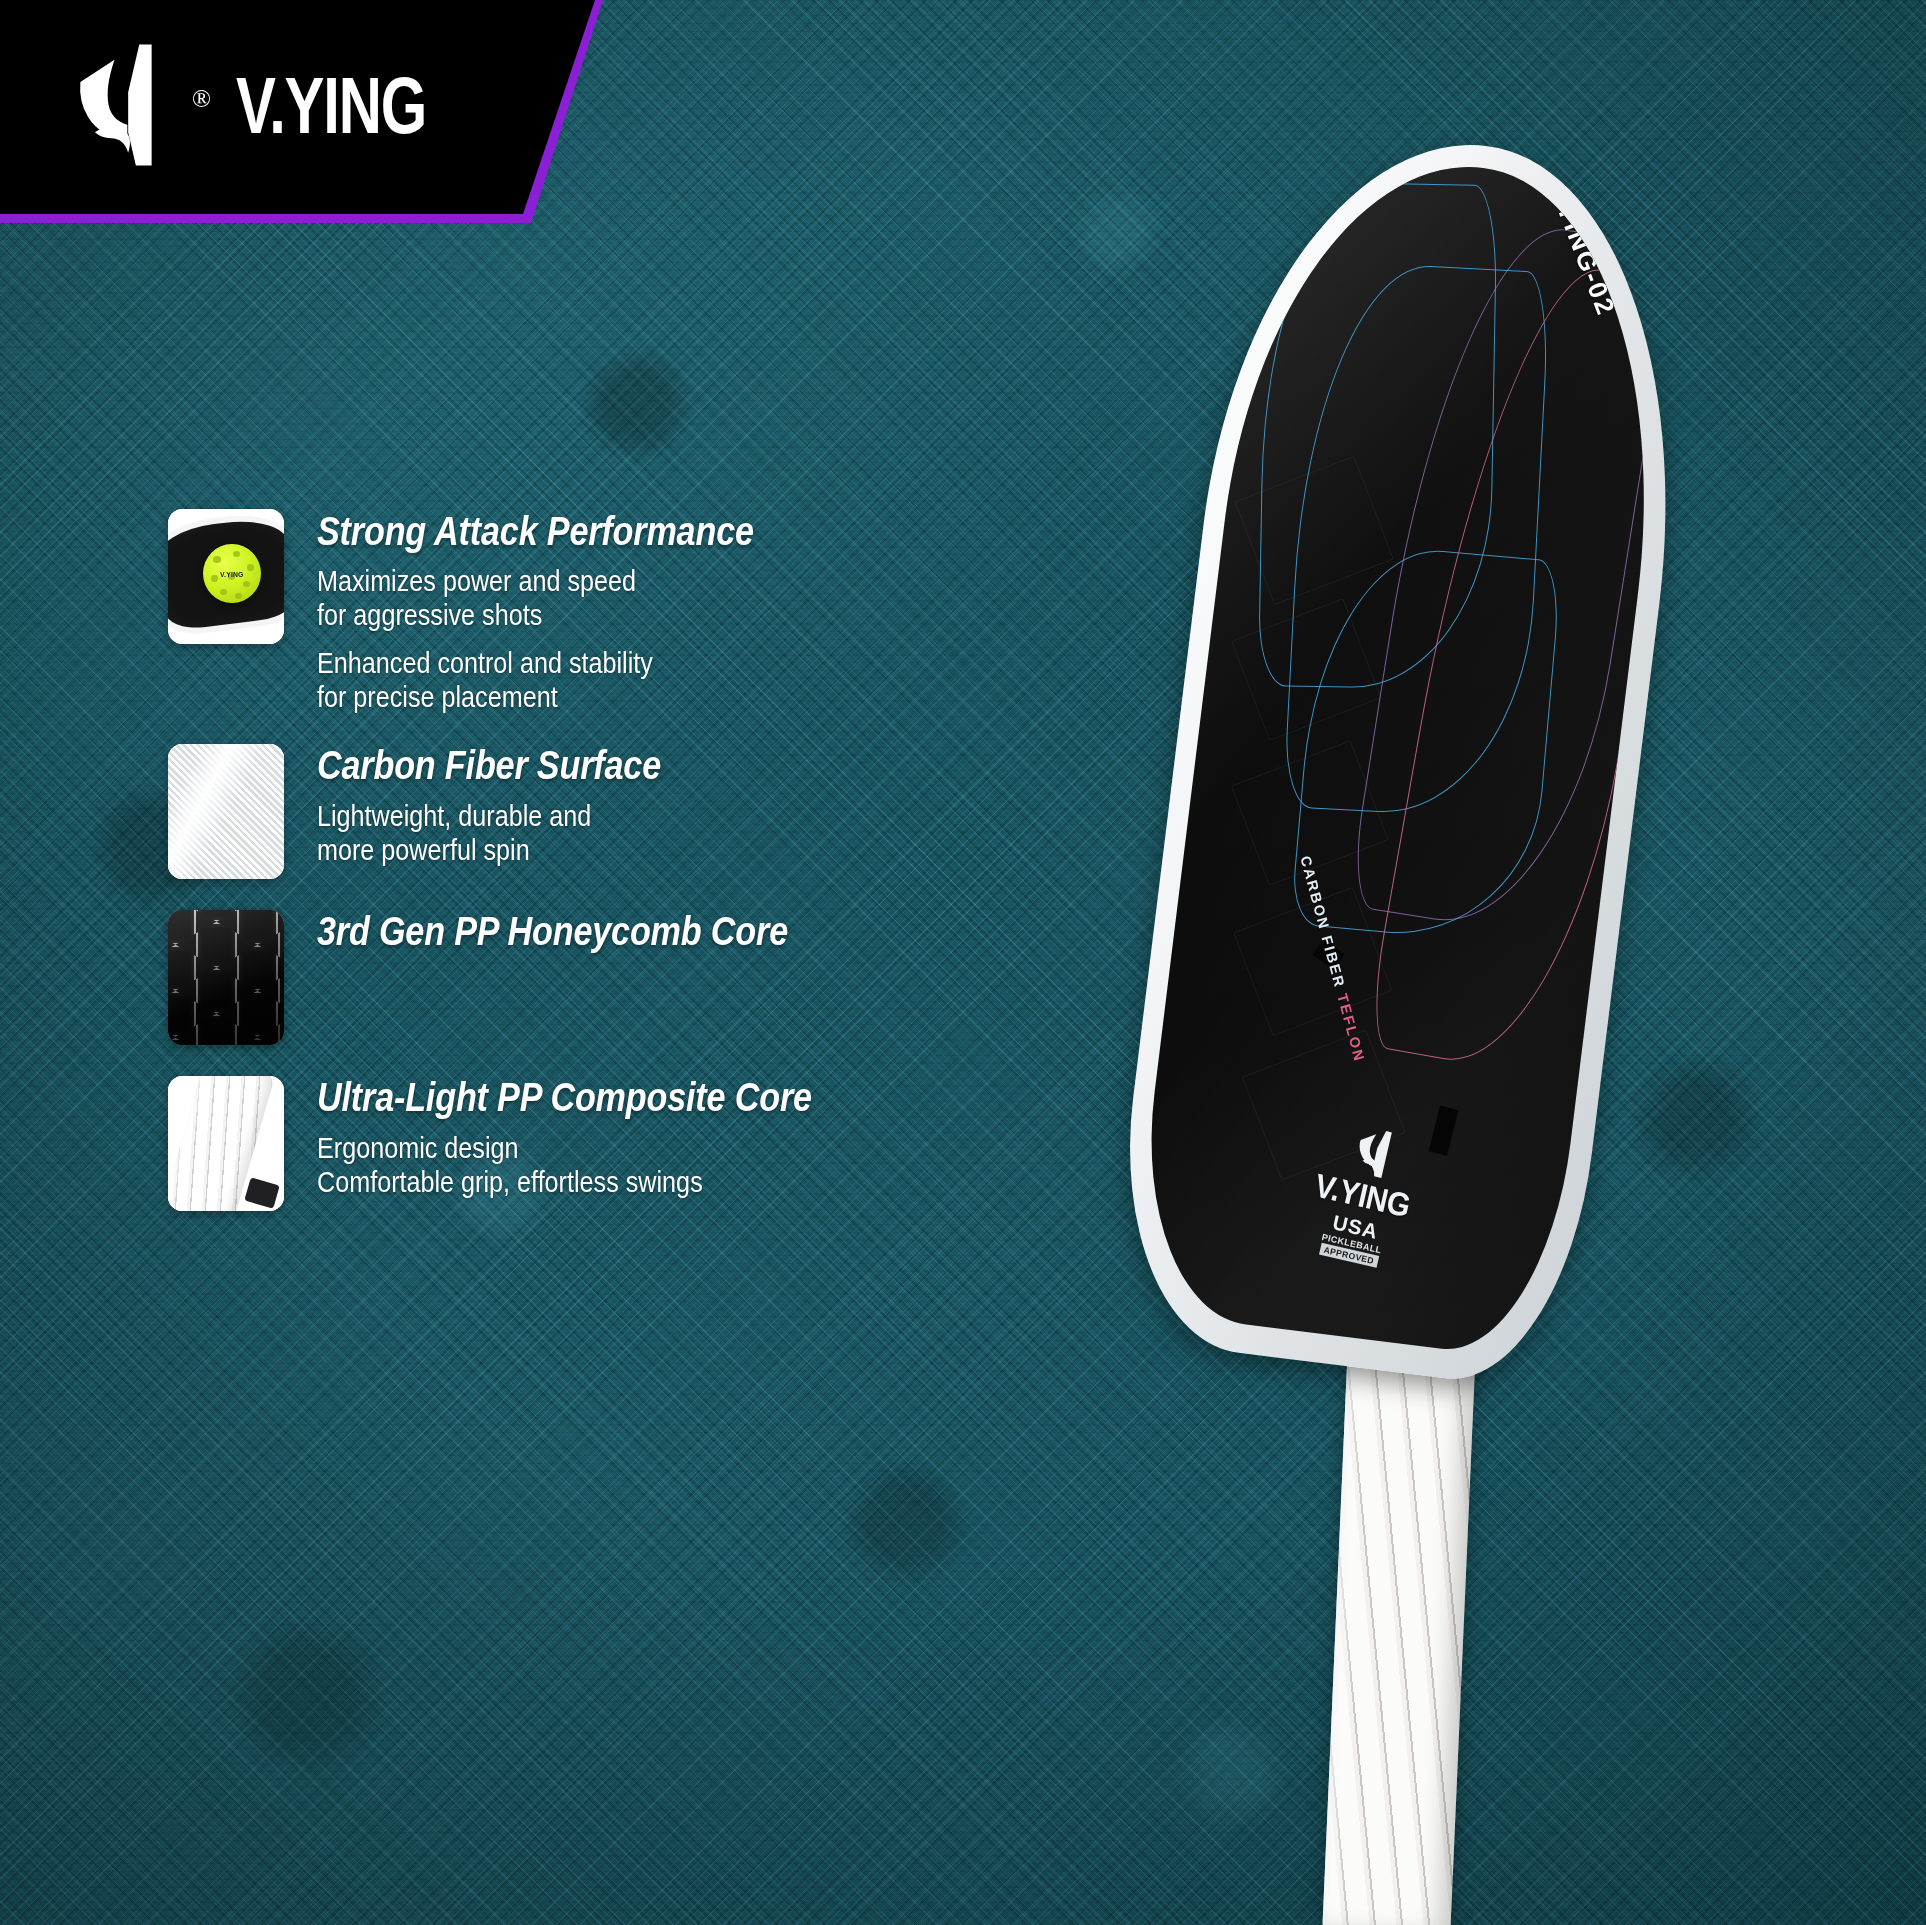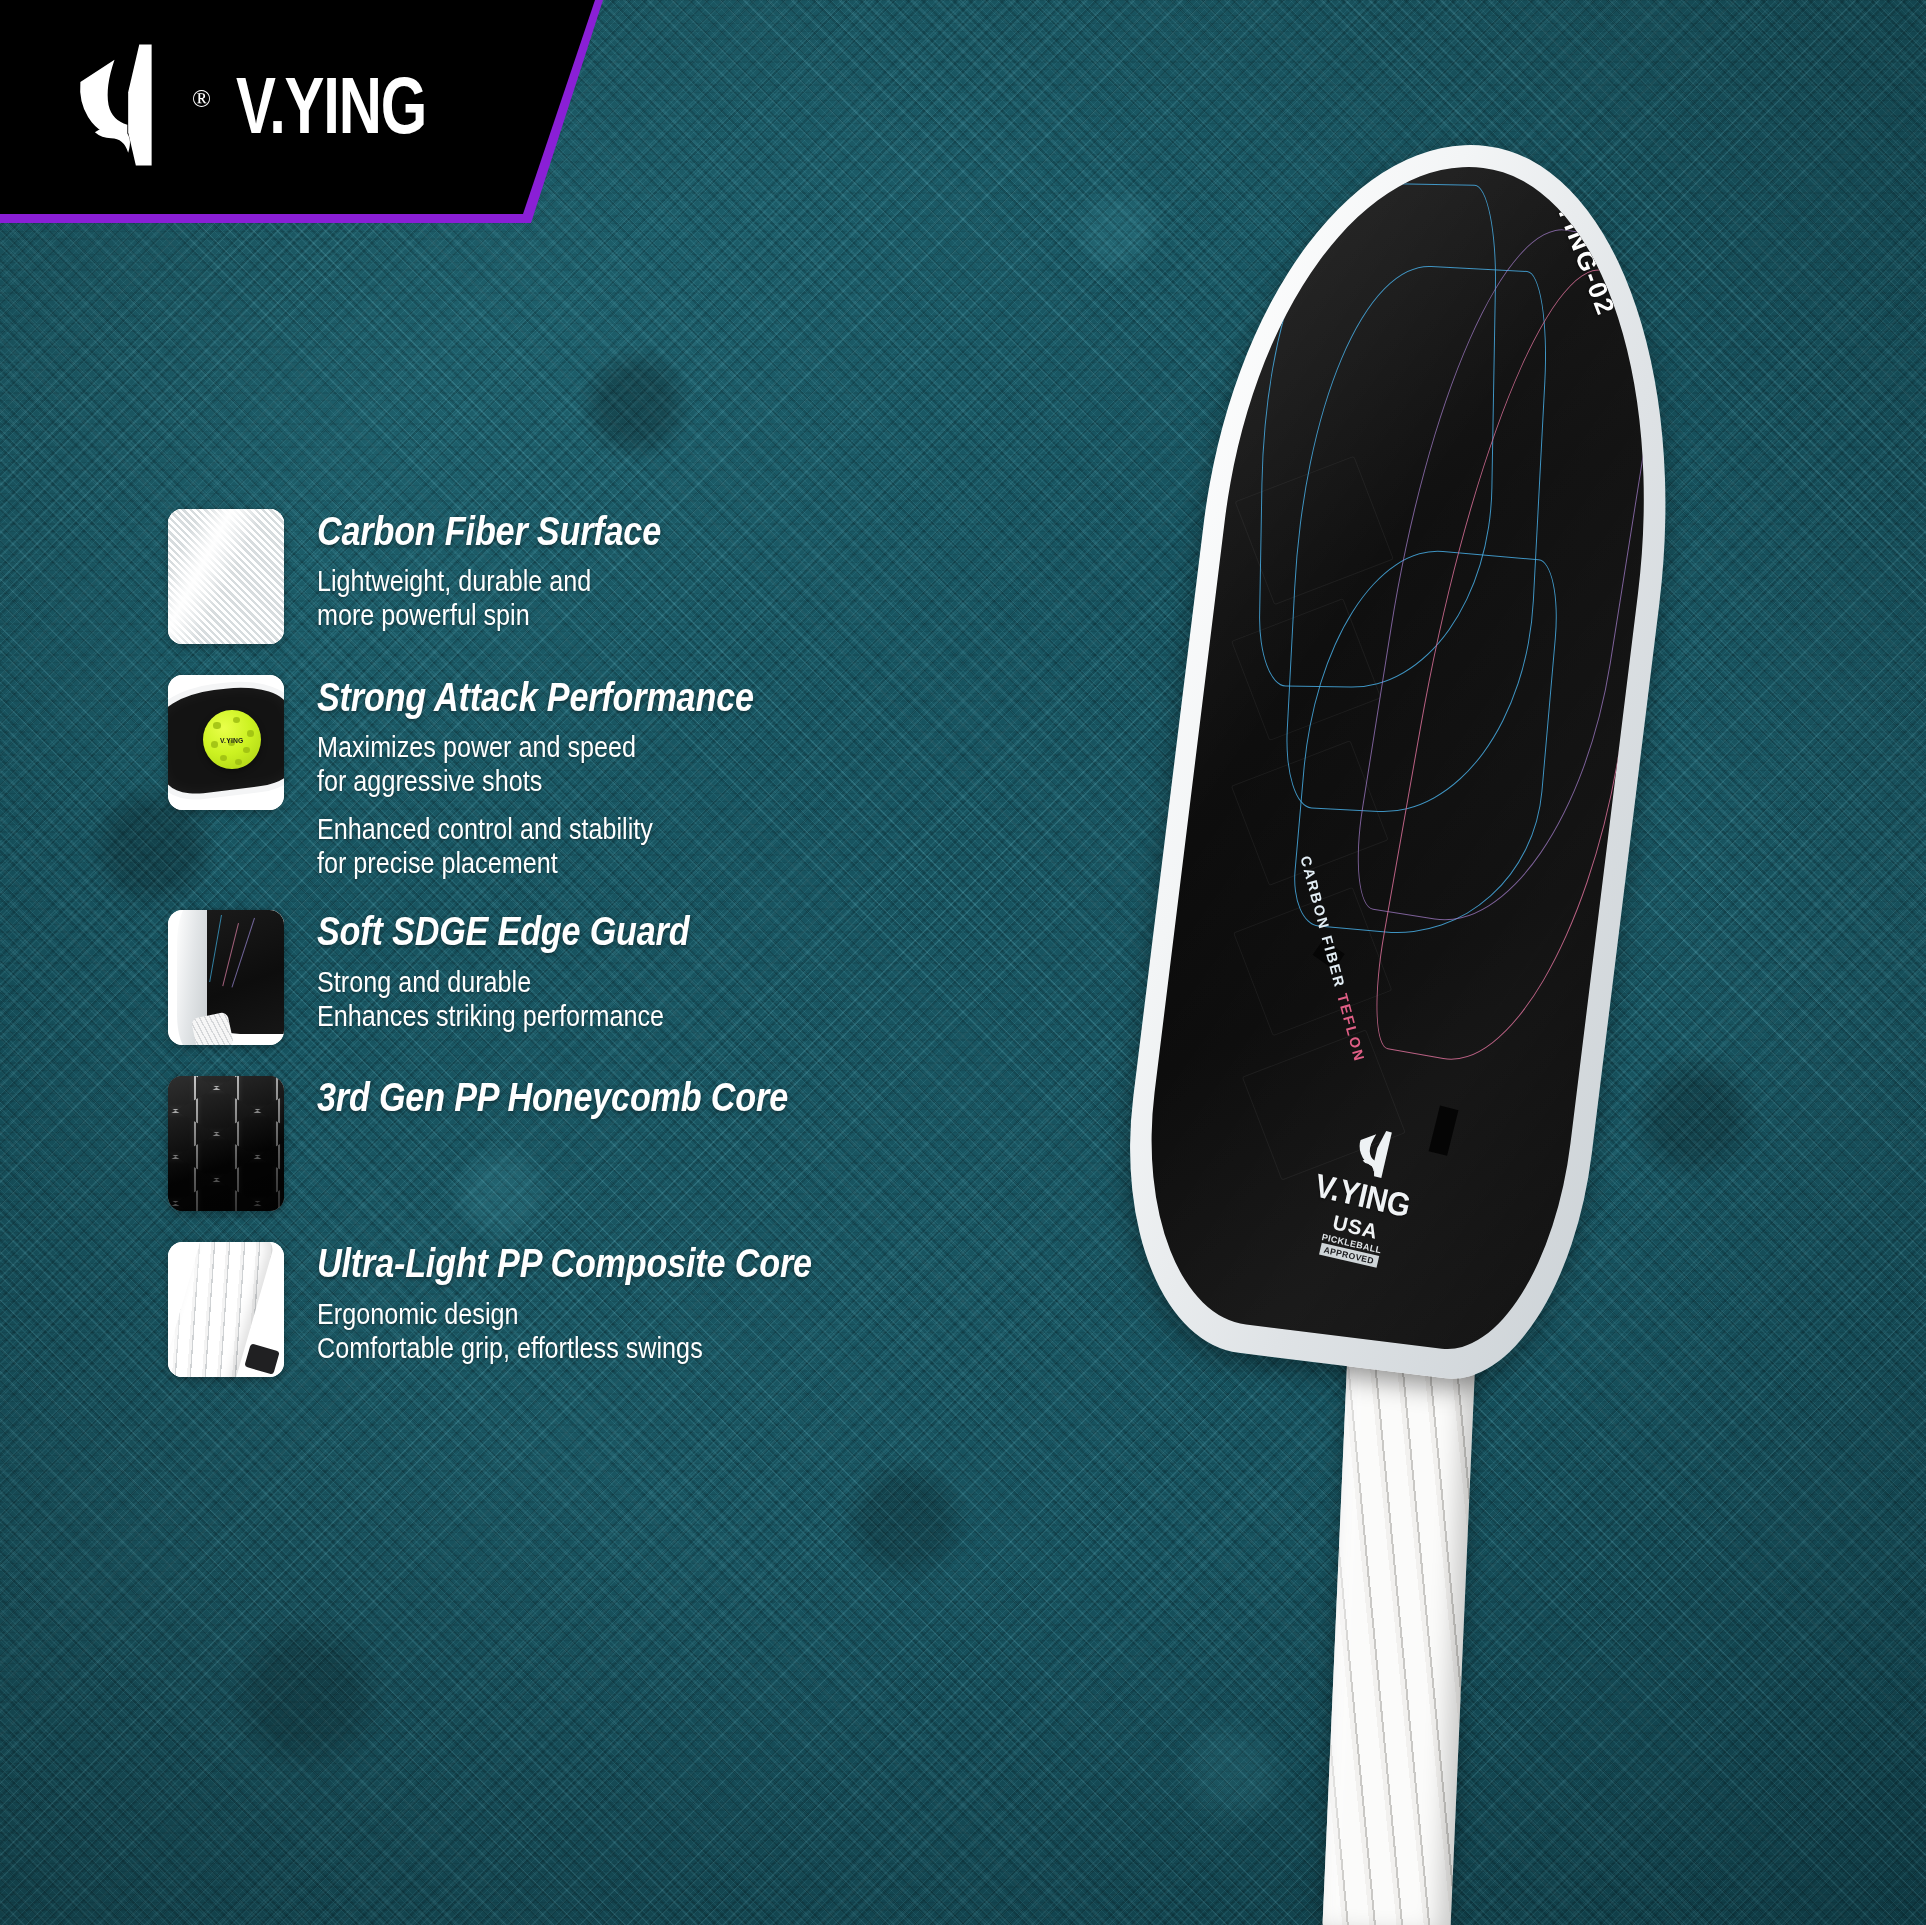--- a/index.html
+++ b/index.html
@@ -415,33 +415,20 @@
         <div class="usa-badge">
           <div class="usa-line1">USA</div>
           <div class="usa-line2">PICKLEBALL</div>
           <div class="usa-line3">APPROVED</div>
         </div>
       </div>
     </div>
   </div>
 
   <div class="features">
-
-    <div class="feature">
-      <div class="thumb">
-        <div class="thumb-inner tw-fabric"></div>
-      </div>
-      <div class="feat-text">
-        <div class="feat-title">Carbon Fiber Surface</div>
-        <div class="feat-lines">
-          <div class="feat-line">Lightweight, durable and</div>
-          <div class="feat-line">more powerful spin</div>
-        </div>
-      </div>
-    </div>
 
     <div class="feature">
       <div class="thumb">
         <div class="thumb-inner tb-paddle">
           <div class="tb-face"></div>
           <div class="tb-ball">
             <div class="tb-hole" style="left:18%; top:20%; width:13%; height:11%;"></div>
             <div class="tb-hole" style="left:52%; top:12%; width:12%; height:10%;"></div>
             <div class="tb-hole" style="left:76%; top:34%; width:12%; height:11%;"></div>
             <div class="tb-hole" style="left:14%; top:52%; width:13%; height:11%;"></div>
@@ -460,37 +447,31 @@
           <div class="feat-line">for aggressive shots</div>
           <div class="feat-gap"></div>
           <div class="feat-line">Enhanced control and stability</div>
           <div class="feat-line">for precise placement</div>
         </div>
       </div>
     </div>
 
     <div class="feature">
       <div class="thumb">
-        <div class="thumb-inner te-guard">
-          <div class="te-dark"></div>
-          <div class="te-rim"></div>
-          <div class="te-line" style="left:46%; top:4%;  height:50%; transform:rotate(10deg);"></div>
-          <div class="te-line" style="left:60%; top:10%; height:48%; transform:rotate(14deg); background:#d07a9d;"></div>
-          <div class="te-line" style="left:74%; top:6%;  height:54%; transform:rotate(18deg); background:#8f7fc4;"></div>
-          <div class="te-grip"></div>
-        </div>
+        <div class="thumb-inner tw-fabric"></div>
       </div>
       <div class="feat-text">
-        <div class="feat-title">Soft SDGE Edge Guard</div>
+        <div class="feat-title">Carbon Fiber Surface</div>
         <div class="feat-lines">
-          <div class="feat-line">Strong and durable</div>
-          <div class="feat-line">Enhances striking performance</div>
+          <div class="feat-line">Lightweight, durable and</div>
+          <div class="feat-line">more powerful spin</div>
         </div>
       </div>
     </div>
+
 
     <div class="feature">
       <div class="thumb">
         <div class="thumb-inner th-comb">
           <div class="th-cell" style="left:-13px; top:-11px;"></div>
           <div class="th-cell" style="left:28px;  top:-34px;"></div>
           <div class="th-cell" style="left:69px; top:-11px;"></div>
           <div class="th-cell" style="left:110px; top:-34px;"></div>
           <div class="th-cell" style="left:-13px; top:35px;"></div>
           <div class="th-cell" style="left:28px;  top:12px;"></div>

